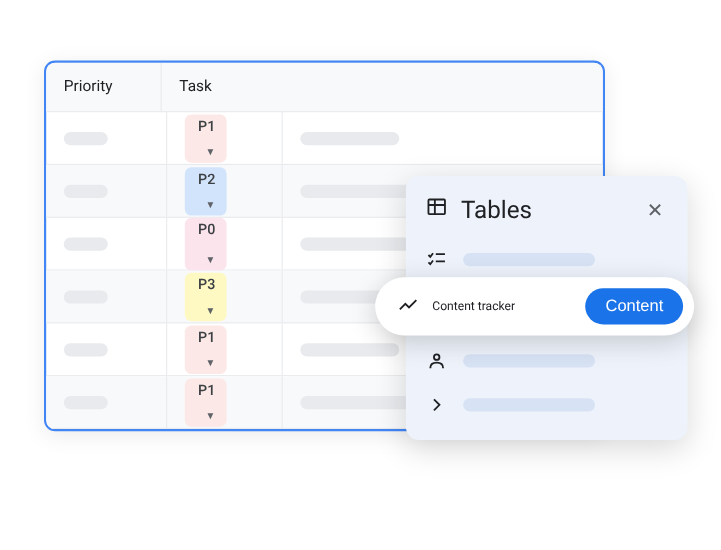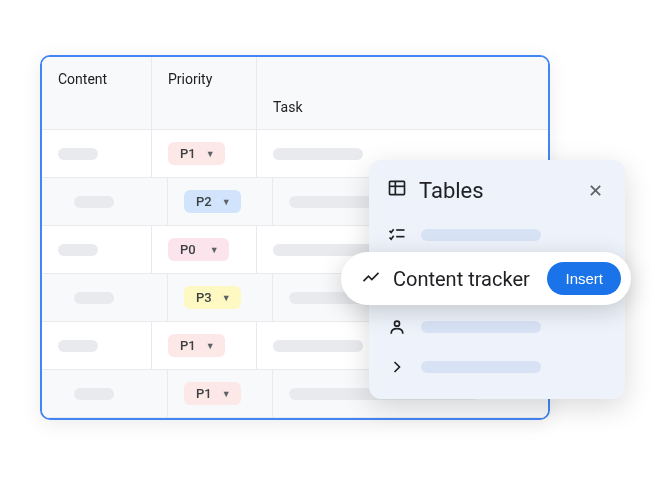--- a/index.html
+++ b/index.html
@@ -21,60 +21,61 @@
   background: #f8f9fa;
   border-bottom: 1px solid #e8eaed;
 }
 .th {
   padding: 14px 16px;
   font-size: 14px;
   color: #202124;
   font-weight: 400;
   border-right: 1px solid #e8eaed;
 }
-.th:last-child { border-right: none; margin-top: 28px; }
+.th:last-child { border-right: none; }
 .col-content { width: 110px; flex: 0 0 110px; }
 .col-priority { width: 105px; flex: 0 0 105px; }
 .col-task { flex: 1; }
 
 .tbody { }
 .tr {
   display: flex;
   border-bottom: 1px solid #e8eaed;
   height: 48px;
   align-items: center;
 }
-.tr.alt { background: #f8f9fa; padding-left: 16px; }
+.tr.alt { background: #f8f9fa; }
 .td {
   padding: 0 16px;
   border-right: 1px solid #e8eaed;
   height: 100%;
   display: flex;
   align-items: center;
 }
 .td:last-child { border-right: none; }
 
 .placeholder {
   background: #e8eaed;
   border-radius: 6px;
   height: 12px;
 }
 .ph-content { width: 40px; }
 .ph-task-short { width: 90px; }
 .ph-task-long { width: 190px; }
 
 .chip {
   display: inline-flex;
-  align-items: center;
+  align-items: flex-end;
   gap: 10px;
   padding: 4px 10px 4px 12px;
   border-radius: 6px;
   font-size: 13px;
   font-weight: 500;
   color: #3c4043;
+  flex-direction: column;
 }
 .chip .caret {
   font-size: 9px;
   color: #5f6368;
 }
 .chip-p1 { background: #fce8e6; }
 .chip-p2 { background: #d2e3fc; }
 .chip-p0 { background: #fce4ec; gap: 14px; }
 .chip-p3 { background: #fef9c3; }
 
@@ -135,21 +136,21 @@
   top: 92px;
   background: #fff;
   border-radius: 28px;
   box-shadow: 0 6px 24px rgba(0,0,0,0.18);
   display: flex;
   align-items: center;
   gap: 12px;
   padding: 10px 10px 10px 20px;
 }
 .panel-selected .label {
-  font-size: 20px;
+  font-size: 11px;
   color: #202124;
   flex: 1;
 }
 .insert-btn {
   background: #1a73e8;
   color: #fff;
   border: none;
   border-radius: 20px;
   padding: 8px 18px;
   font-size: 15px;
@@ -157,21 +158,20 @@
   cursor: pointer;
 }
 
 .icon-svg { width: 20px; height: 20px; stroke: #202124; fill: none; stroke-width: 2; }
 </style>
 </head>
 <body>
 
 <div class="table-container">
   <div class="thead">
-    <div class="th col-content">Content</div>
     <div class="th col-priority">Priority</div>
     <div class="th col-task">Task</div>
   </div>
   <div class="tbody">
 
     <div class="tr">
       <div class="td col-content">
           <div class="placeholder ph-content"></div>
         </div>
       <div class="td col-priority">
@@ -311,15 +311,15 @@
     <div class="row-ph"></div>
   </div>
 
   <div class="panel-selected">
     <span>
       <svg class="icon-svg" viewBox="0 0 24 24">
           <polyline points="3 17 9 11 13 15 21 7"></polyline>
         </svg>
     </span>
     <span class="label">Content tracker</span>
-    <button class="insert-btn">Insert</button>
+    <button class="insert-btn">Content</button>
   </div>
 </div>
 
 </body></html>

